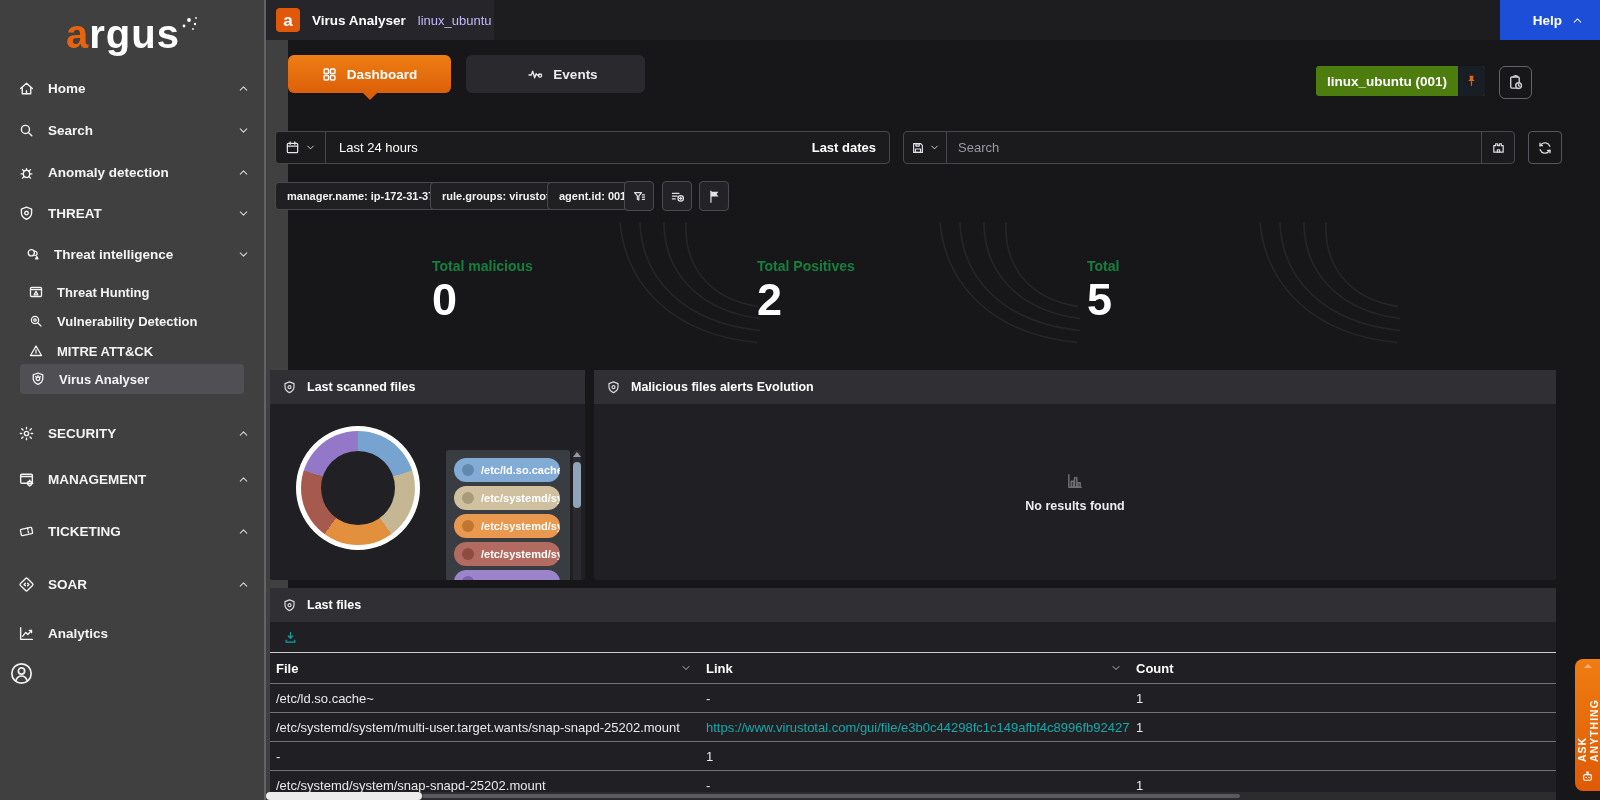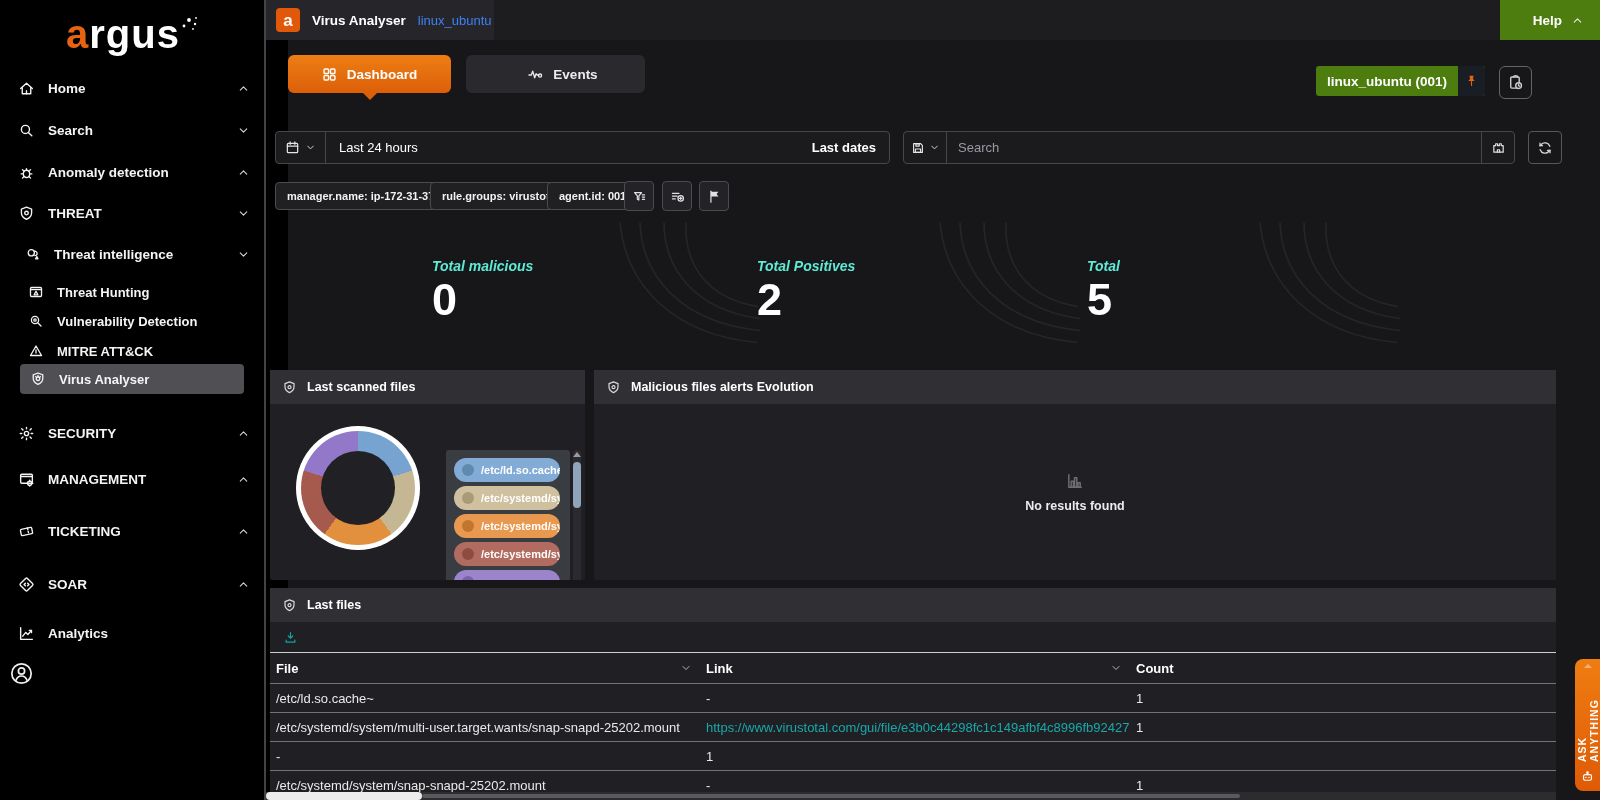--- a/index.html
+++ b/index.html
@@ -2,42 +2,42 @@
 <html><head>
 <meta charset="utf-8">
 <style>
   html,body{margin:0;padding:0;background:#0e0e10;}
   #screen{position:relative;width:1600px;height:800px;overflow:hidden;background:#17171a;
           font-family:"Liberation Sans",sans-serif;color:#ececef;-webkit-font-smoothing:antialiased;}
   .abs{position:absolute;}
   svg.ic{display:block;fill:none;stroke:currentColor;stroke-width:1.3;stroke-linecap:round;stroke-linejoin:round;}
 
   
-  .sidebar{position:absolute;left:0;top:0;width:288px;height:800px;background:#000000;}
+  .sidebar{position:absolute;left:0;top:0;width:288px;height:800px;background:#404040;}
   .side-divider{position:absolute;left:264px;top:0;width:2px;height:800px;background:#85858a;opacity:.5;}
   .logo{position:absolute;left:0;top:8px;width:264px;text-align:center;font-weight:bold;font-size:40px;letter-spacing:1px;line-height:52px;}
   .logo .la{color:#e8630f;}
   .logo .lr{color:#ffffff;}
   .logo .dots{position:relative;top:-16px;left:1px;}
   .mi{position:absolute;left:0;width:264px;height:30px;display:flex;align-items:center;gap:13px;
       padding:0 14px 0 18px;box-sizing:border-box;font-size:13.5px;font-weight:600;color:#f4f4f6;cursor:pointer;}
   .mi .chev{margin-left:auto;color:#d9d9dd;}
   .mi.sub1{padding-left:25px;}
   .mi.sub2{padding-left:28px;font-size:13px;}
   .mi.sel{left:20px;width:224px;padding-left:10px;background:#4f4f54;border-radius:4px;}
   .avatar{position:absolute;left:9px;top:661px;color:#f0f0f2;}
 
   
   .nav{position:absolute;left:266px;top:0;width:1334px;height:40px;background:#1d1d20;}
   .crumb{position:absolute;left:0;top:0;height:40px;width:228px;background:#26262a;display:flex;align-items:center;gap:12px;padding-left:10px;box-sizing:border-box;}
   .applogo{width:24px;height:24px;border-radius:4px;background:#e2580a;color:#fff;font-weight:bold;font-size:17px;
            display:flex;align-items:center;justify-content:center;line-height:1;}
   .crumb .t1{font-size:13.5px;font-weight:700;color:#fff;}
-  .crumb .t2{font-size:13px;color:#3b82f6;}
-  .helpwrap{position:absolute;right:0;top:0;height:40px;width:100px;background:#4d7c0f;display:flex;align-items:center;justify-content:flex-end;gap:9px;padding-right:16px;box-sizing:border-box;cursor:pointer;}
+  .crumb .t2{font-size:13px;color:#c4b5fd;}
+  .helpwrap{position:absolute;right:0;top:0;height:40px;width:100px;background:#1d4ed8;display:flex;align-items:center;justify-content:flex-end;gap:9px;padding-right:16px;box-sizing:border-box;cursor:pointer;}
   .helpwrap .hl{font-size:13.5px;font-weight:700;color:#fff;}
 
   
   .tab{display:flex;align-items:center;justify-content:center;gap:10px;font-size:13.5px;border-radius:6px;cursor:pointer;}
   .tab-dash{left:288px;top:55px;width:163px;height:38px;background:linear-gradient(180deg,#ee7e14,#dc5f09);color:#fff;font-weight:700;}
   .tab-dash::after{content:"";position:absolute;left:50%;margin-left:-7px;bottom:-7px;border:7px solid transparent;border-top:7px solid #dc6009;border-bottom:0;}
   .tab-events{left:466px;top:55px;width:165px;height:38px;background:#2a2a2e;color:#ececef;font-weight:600;padding-left:14px;}
 
   
   .agent{left:1316px;top:66px;height:30px;display:flex;align-items:center;background:#4d7c0f;border-radius:3px;cursor:pointer;}
@@ -58,21 +58,21 @@
   .refbtn{left:1528px;top:131px;width:34px;height:33px;border:1px solid #56565c;border-radius:4px;display:flex;align-items:center;justify-content:center;color:#d6d6da;cursor:pointer;box-sizing:border-box;}
 
   
   .pill{position:absolute;top:182px;height:28px;background:#202023;border:1px solid #4a4a50;border-radius:4px;
         display:flex;align-items:center;padding:0 11px;font-size:11px;font-weight:600;color:#f2f2f4;box-sizing:border-box;white-space:nowrap;cursor:pointer;}
   .ibtn{position:absolute;top:181px;width:30px;height:30px;background:#232327;border:1px solid #4a4a50;border-radius:4px;
         display:flex;align-items:center;justify-content:center;color:#e2e2e6;cursor:pointer;box-sizing:border-box;}
 
   
   .stat{position:absolute;top:258px;width:220px;}
-  .stat .sl{font-size:14px;font-weight:600;color:#5eead4;font-style:italic;}
+  .stat .sl{font-size:14px;font-weight:600;color:#15803d;}
   .stat .sv{font-size:45px;font-weight:800;color:#ffffff;line-height:1;margin-top:3px;}
   .swirl{position:absolute;top:220px;width:150px;height:135px;opacity:.32;}
   .swirl path{stroke:#454548;fill:none;stroke-width:1.6;}
 
   
   .panel{position:absolute;background:#202024;border-radius:2px;}
   .phead{height:34px;background:#2f2f34;display:flex;align-items:center;gap:10px;padding:0 12px;
          font-size:12.5px;font-weight:700;color:#fff;box-sizing:border-box;}
   .phead .pic{color:#d9d9dd;}
   .pbody{position:relative;overflow:hidden;}

